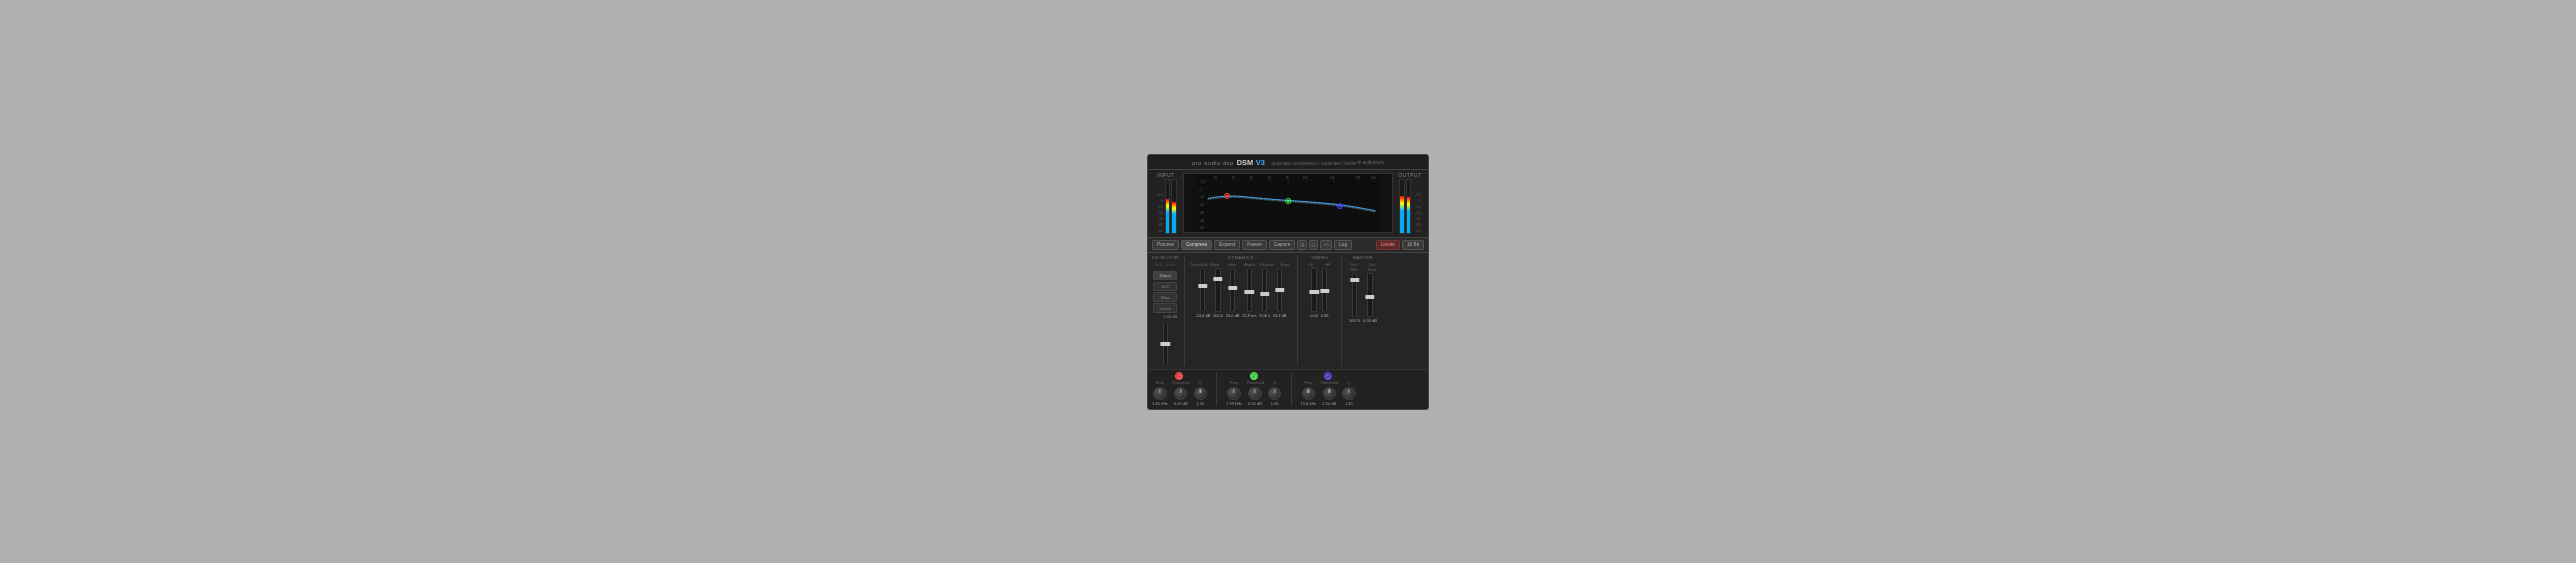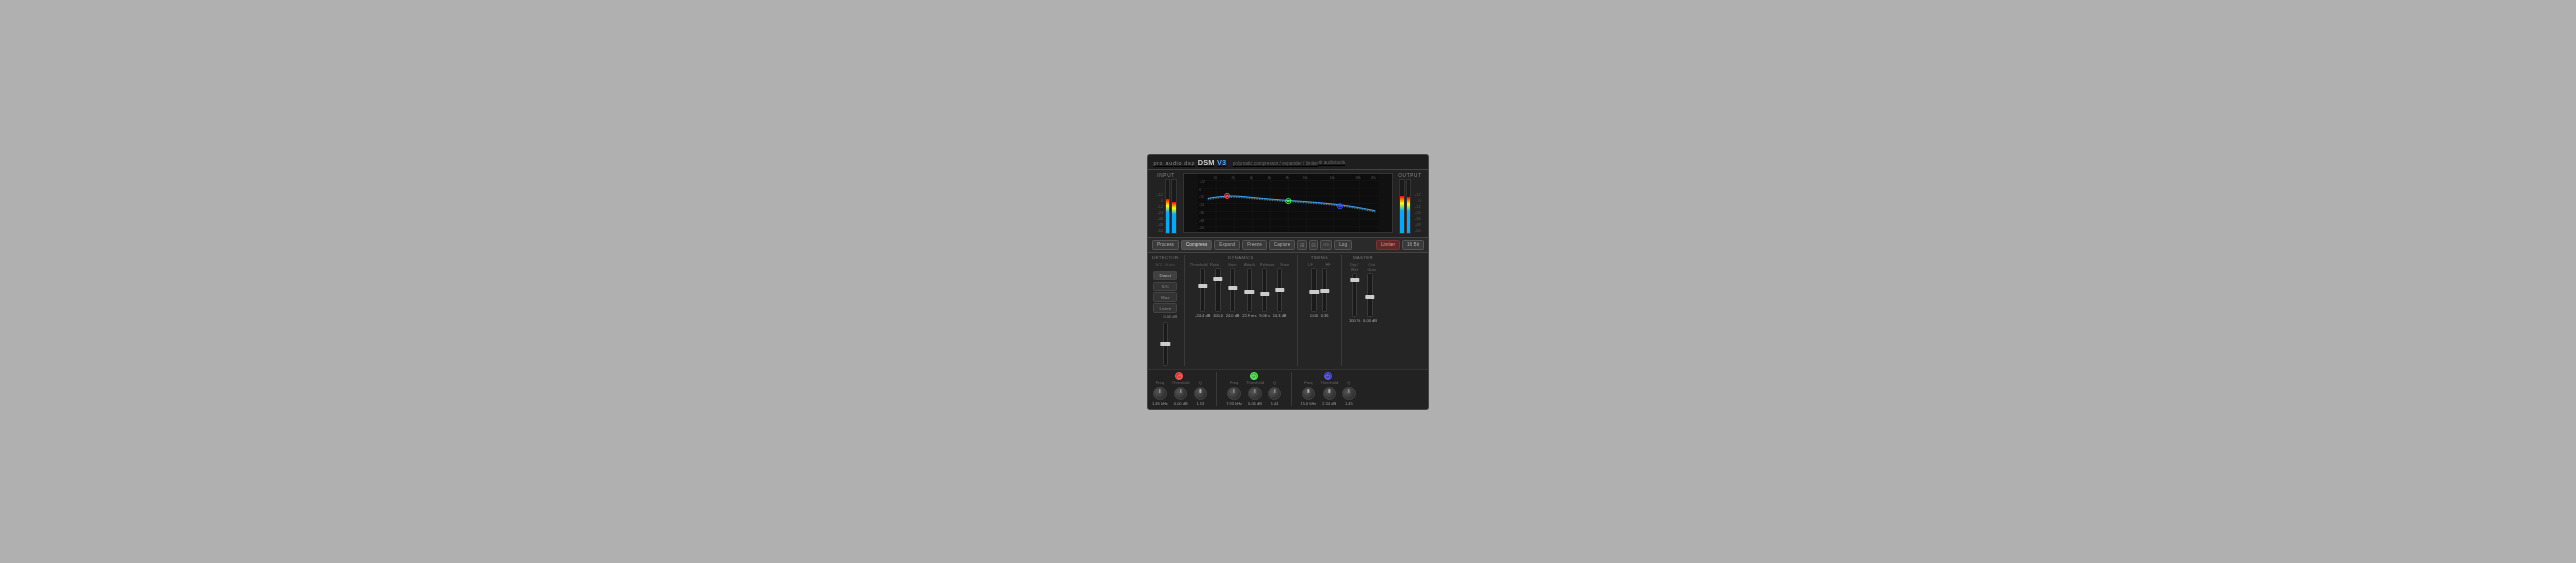--- a/index.html
+++ b/index.html
@@ -18,23 +18,22 @@
       border: 0.7px solid #444;
       border-radius: 2.7px;
       overflow: hidden;
     }
     
     .title-bar {
       background: #1e1e1e;
       padding: 2.7px 5.4px;
       display: flex;
       align-items: center;
-      justify-content: flex-start;
+      justify-content: center;
       border-bottom: 0.7px solid #444;
-      text-decoration: underline;
     }
     .title-left {
       display: flex;
       align-items: baseline;
       gap: 2.7px;
     }
     .title-brand {
       font-size: 5.4px;
       color: #888;
       letter-spacing: 0.7px;

